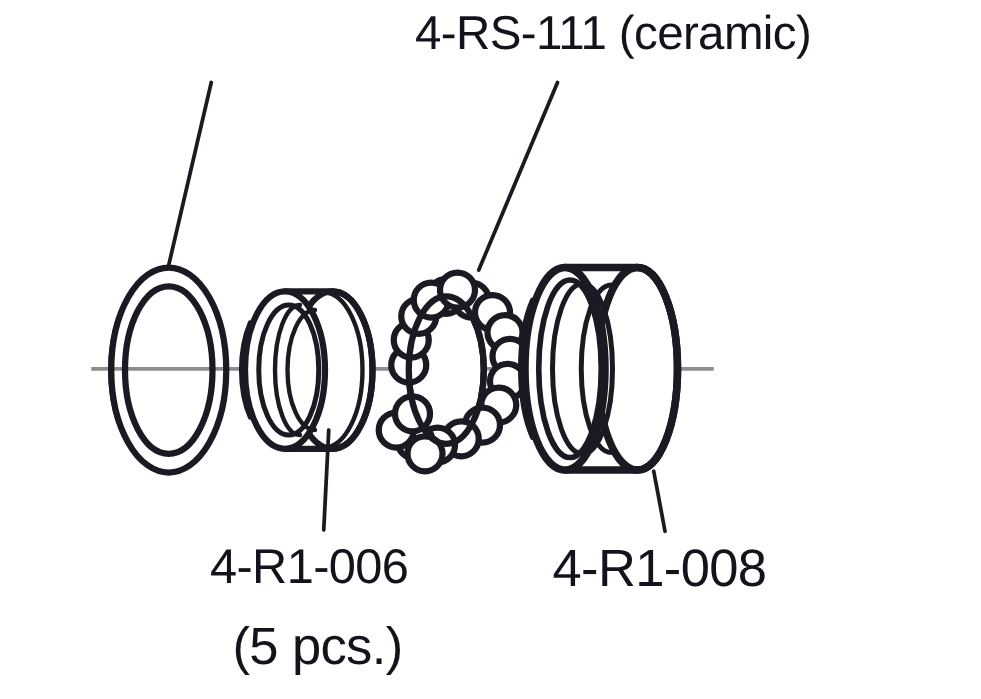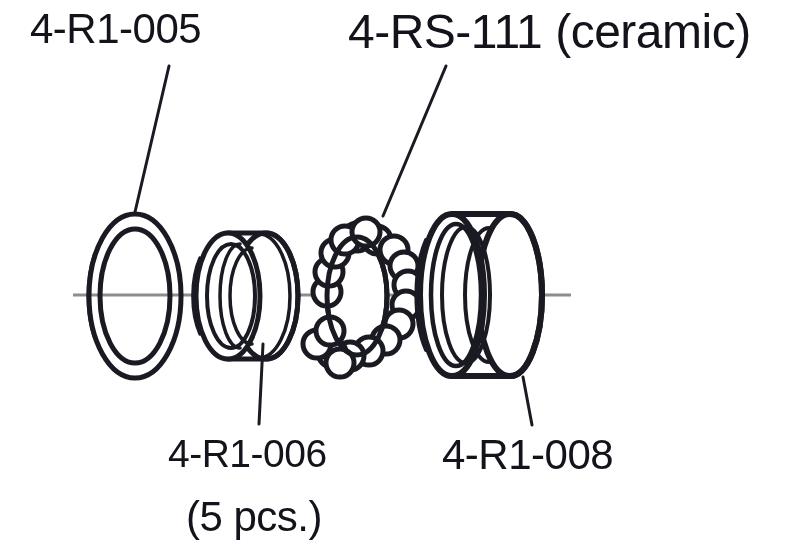--- a/index.html
+++ b/index.html
@@ -33,23 +33,23 @@
     white-space: nowrap;
     letter-spacing: -0.5px;
     line-height: 1.0;
   }
   #label-r1-005 {
     left: 30px;
     top: 8px;
     font-size: 42px;
   }
   #label-rs-111 {
-    left: 348px;
+    left: 332px;
     top: 8px;
-    font-size: 48px;
+    font-size: 38px;
   }
   #label-r1-006 {
     left: 168px;
     top: 434px;
     font-size: 39px;
   }
   #label-r1-006-qty {
     left: 186px;
     top: 496px;
     font-size: 42px;
@@ -141,21 +141,20 @@
     </g>
 
     <g stroke="#1a1a22" stroke-width="3" fill="none" stroke-linecap="round">
       <line x1="169" y1="66" x2="135" y2="212"></line>
       <line x1="446" y1="66" x2="383" y2="216"></line>
       <line x1="263" y1="344" x2="259" y2="424"></line>
       <line x1="523" y1="377" x2="532" y2="425"></line>
     </g>
   </svg>
 
-  <div class="part-label" id="label-r1-005">4-R1-005</div>
 
   <div class="part-label" id="label-rs-111">4-RS-111 (ceramic)</div>
 
   <div class="part-label" id="label-r1-006">4-R1-006</div>
 
   <div class="part-label" id="label-r1-006-qty">(5 pcs.)</div>
 
   <div class="part-label" id="label-r1-008">4-R1-008</div>
 
 </div>

